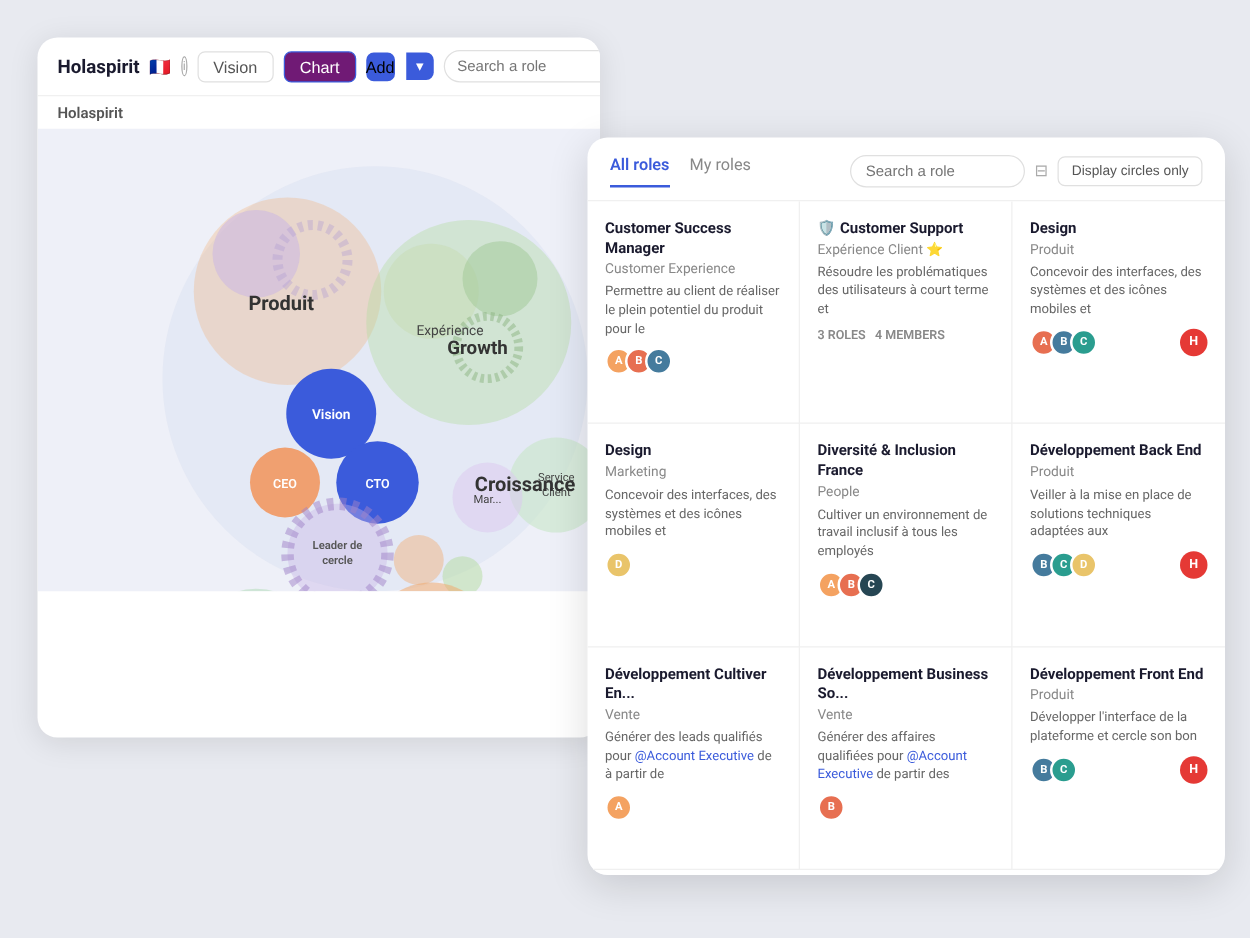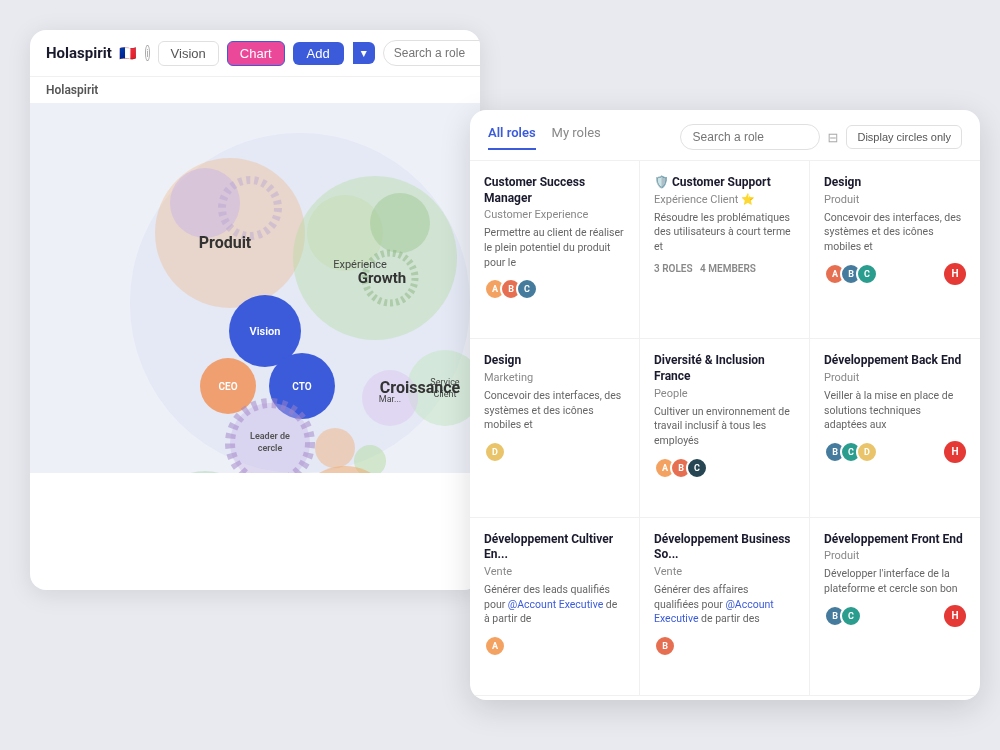--- a/index.html
+++ b/index.html
@@ -64,29 +64,29 @@
       padding: 4px 12px;
       border-radius: 6px;
       border: 1px solid #e0e0e0;
       background: white;
       font-size: 13px;
       color: #555;
       cursor: pointer;
     }
 
     .tab-btn.active {
-      background: #ec4899;
+      background: #701a75;
       color: white;
       border-color: #3b5bdb;
     }
 
     .add-btn {
-      padding: 4px 14px;
+      padding: 4px 0;
       background: #3b5bdb;
-      color: #ffffff;
+      color: #000000;
       border: none;
       border-radius: 6px;
       font-size: 13px;
       cursor: pointer;
     }
 
     .dropdown-btn {
       padding: 4px 8px;
       background: #3b5bdb;
       color: white;

